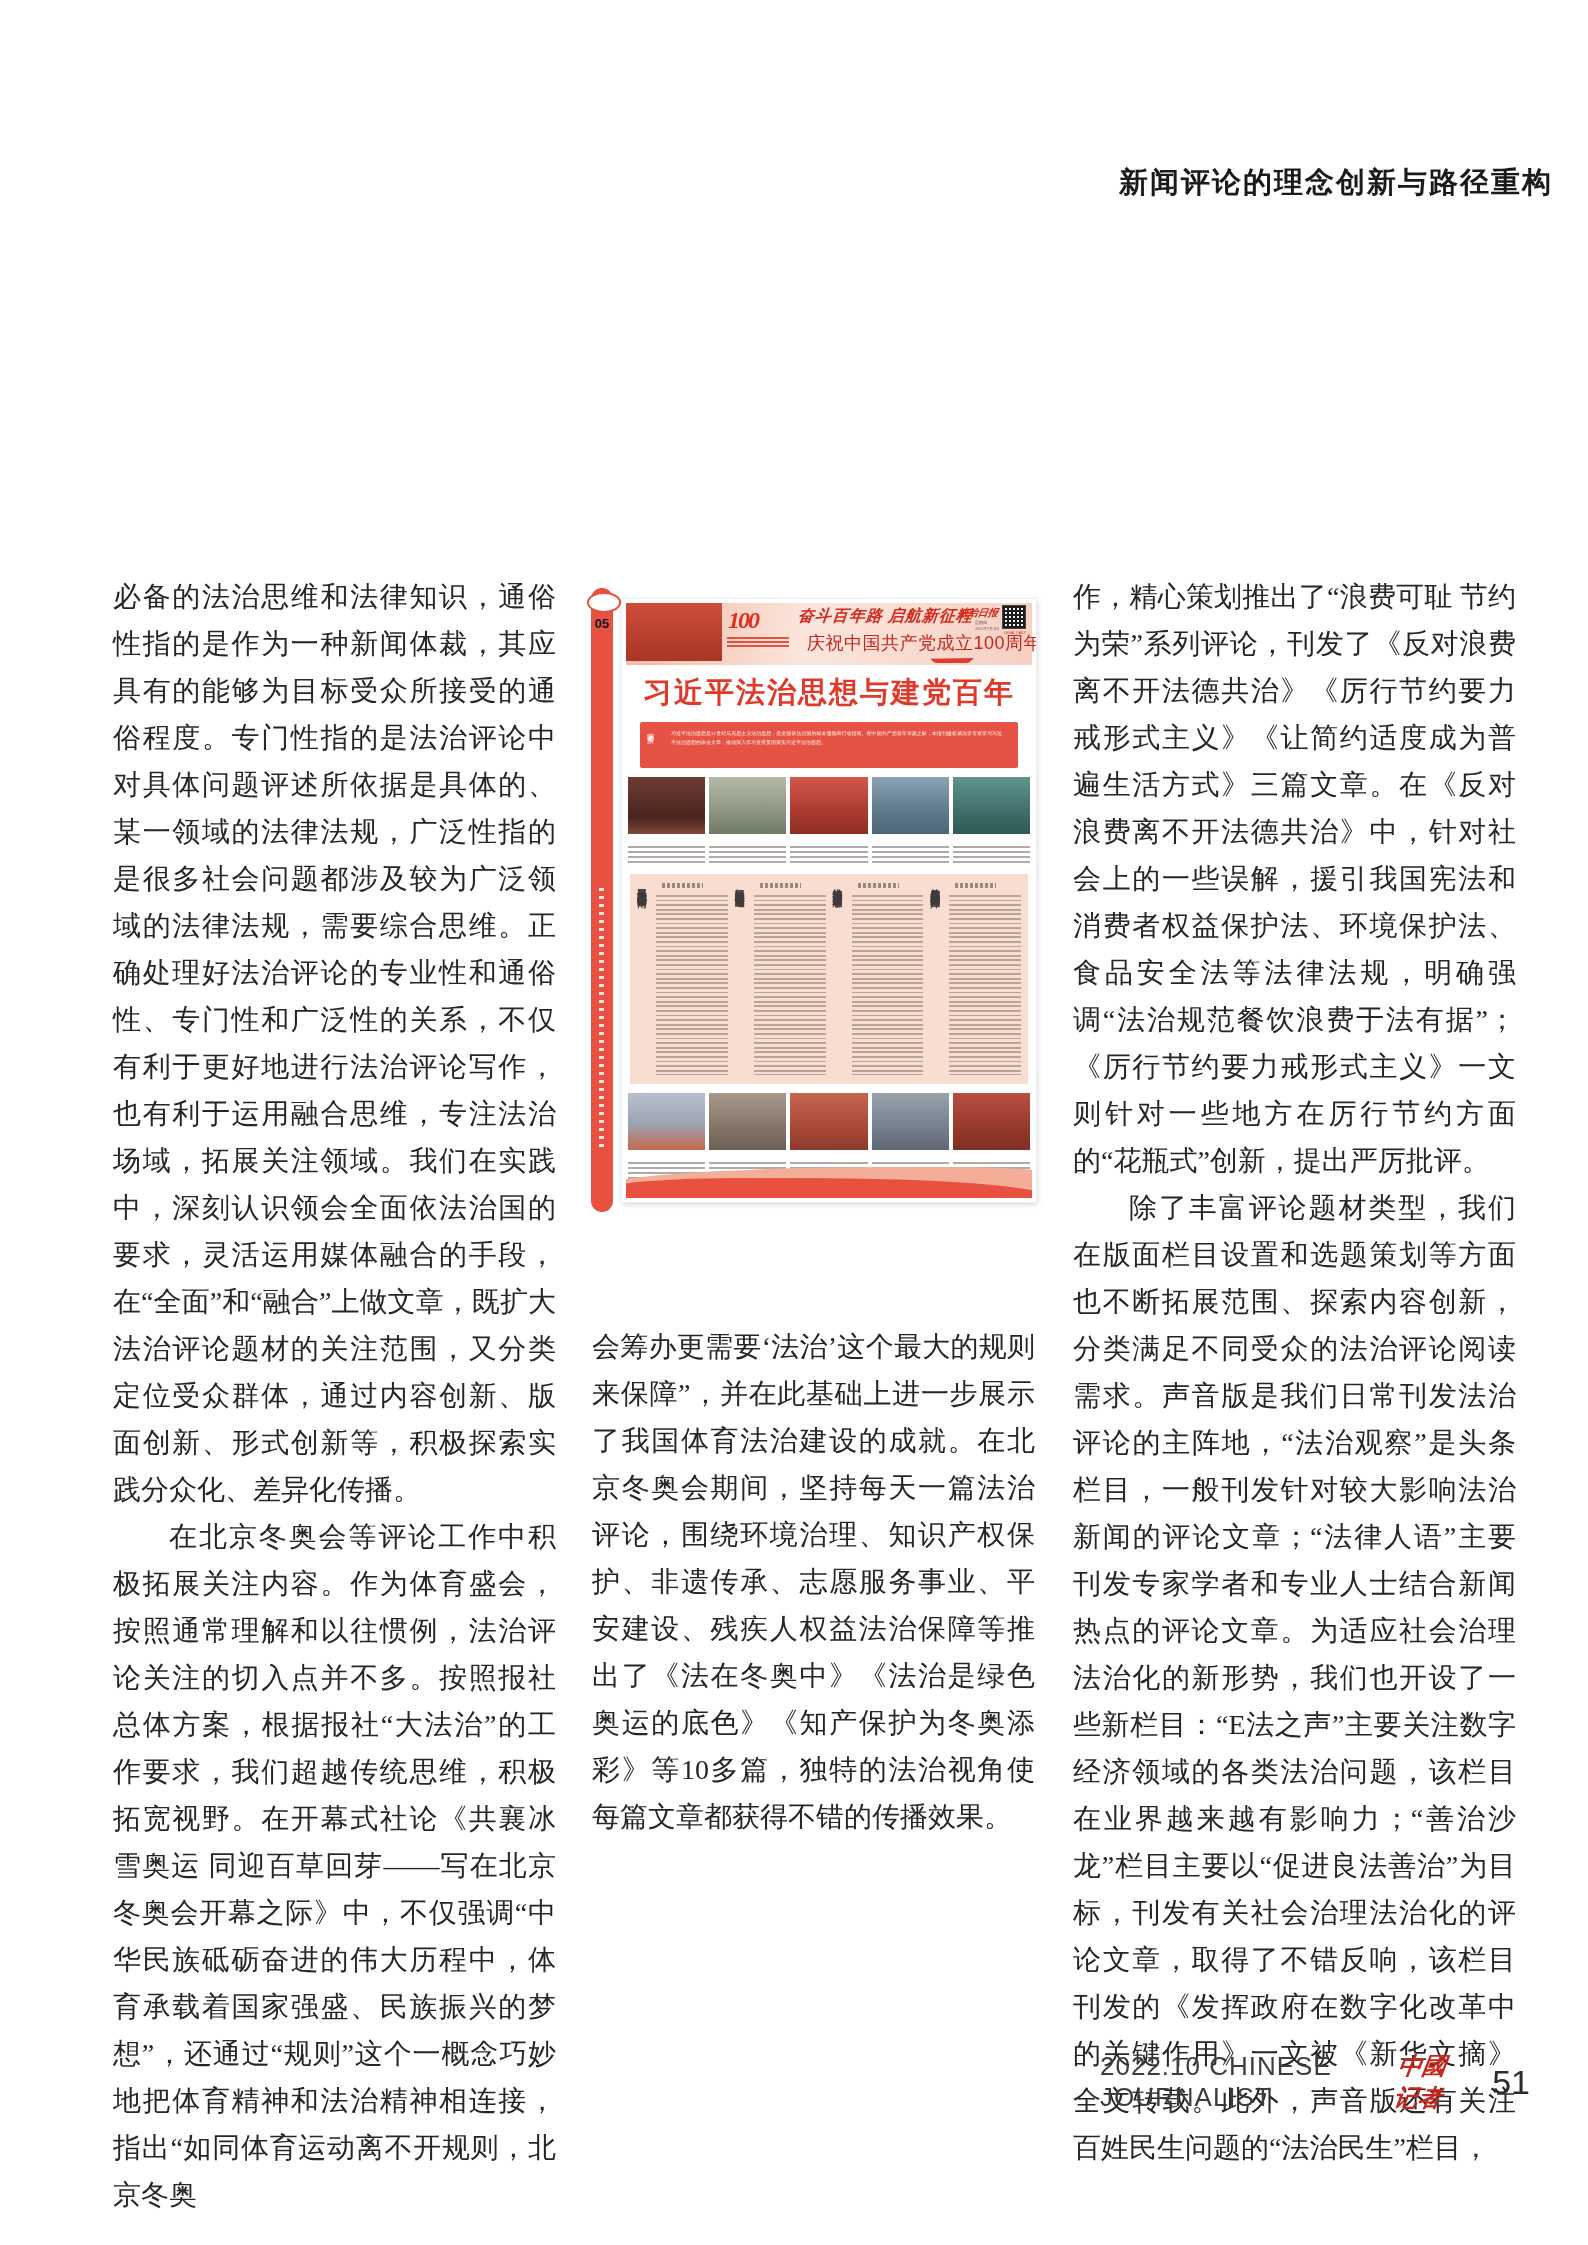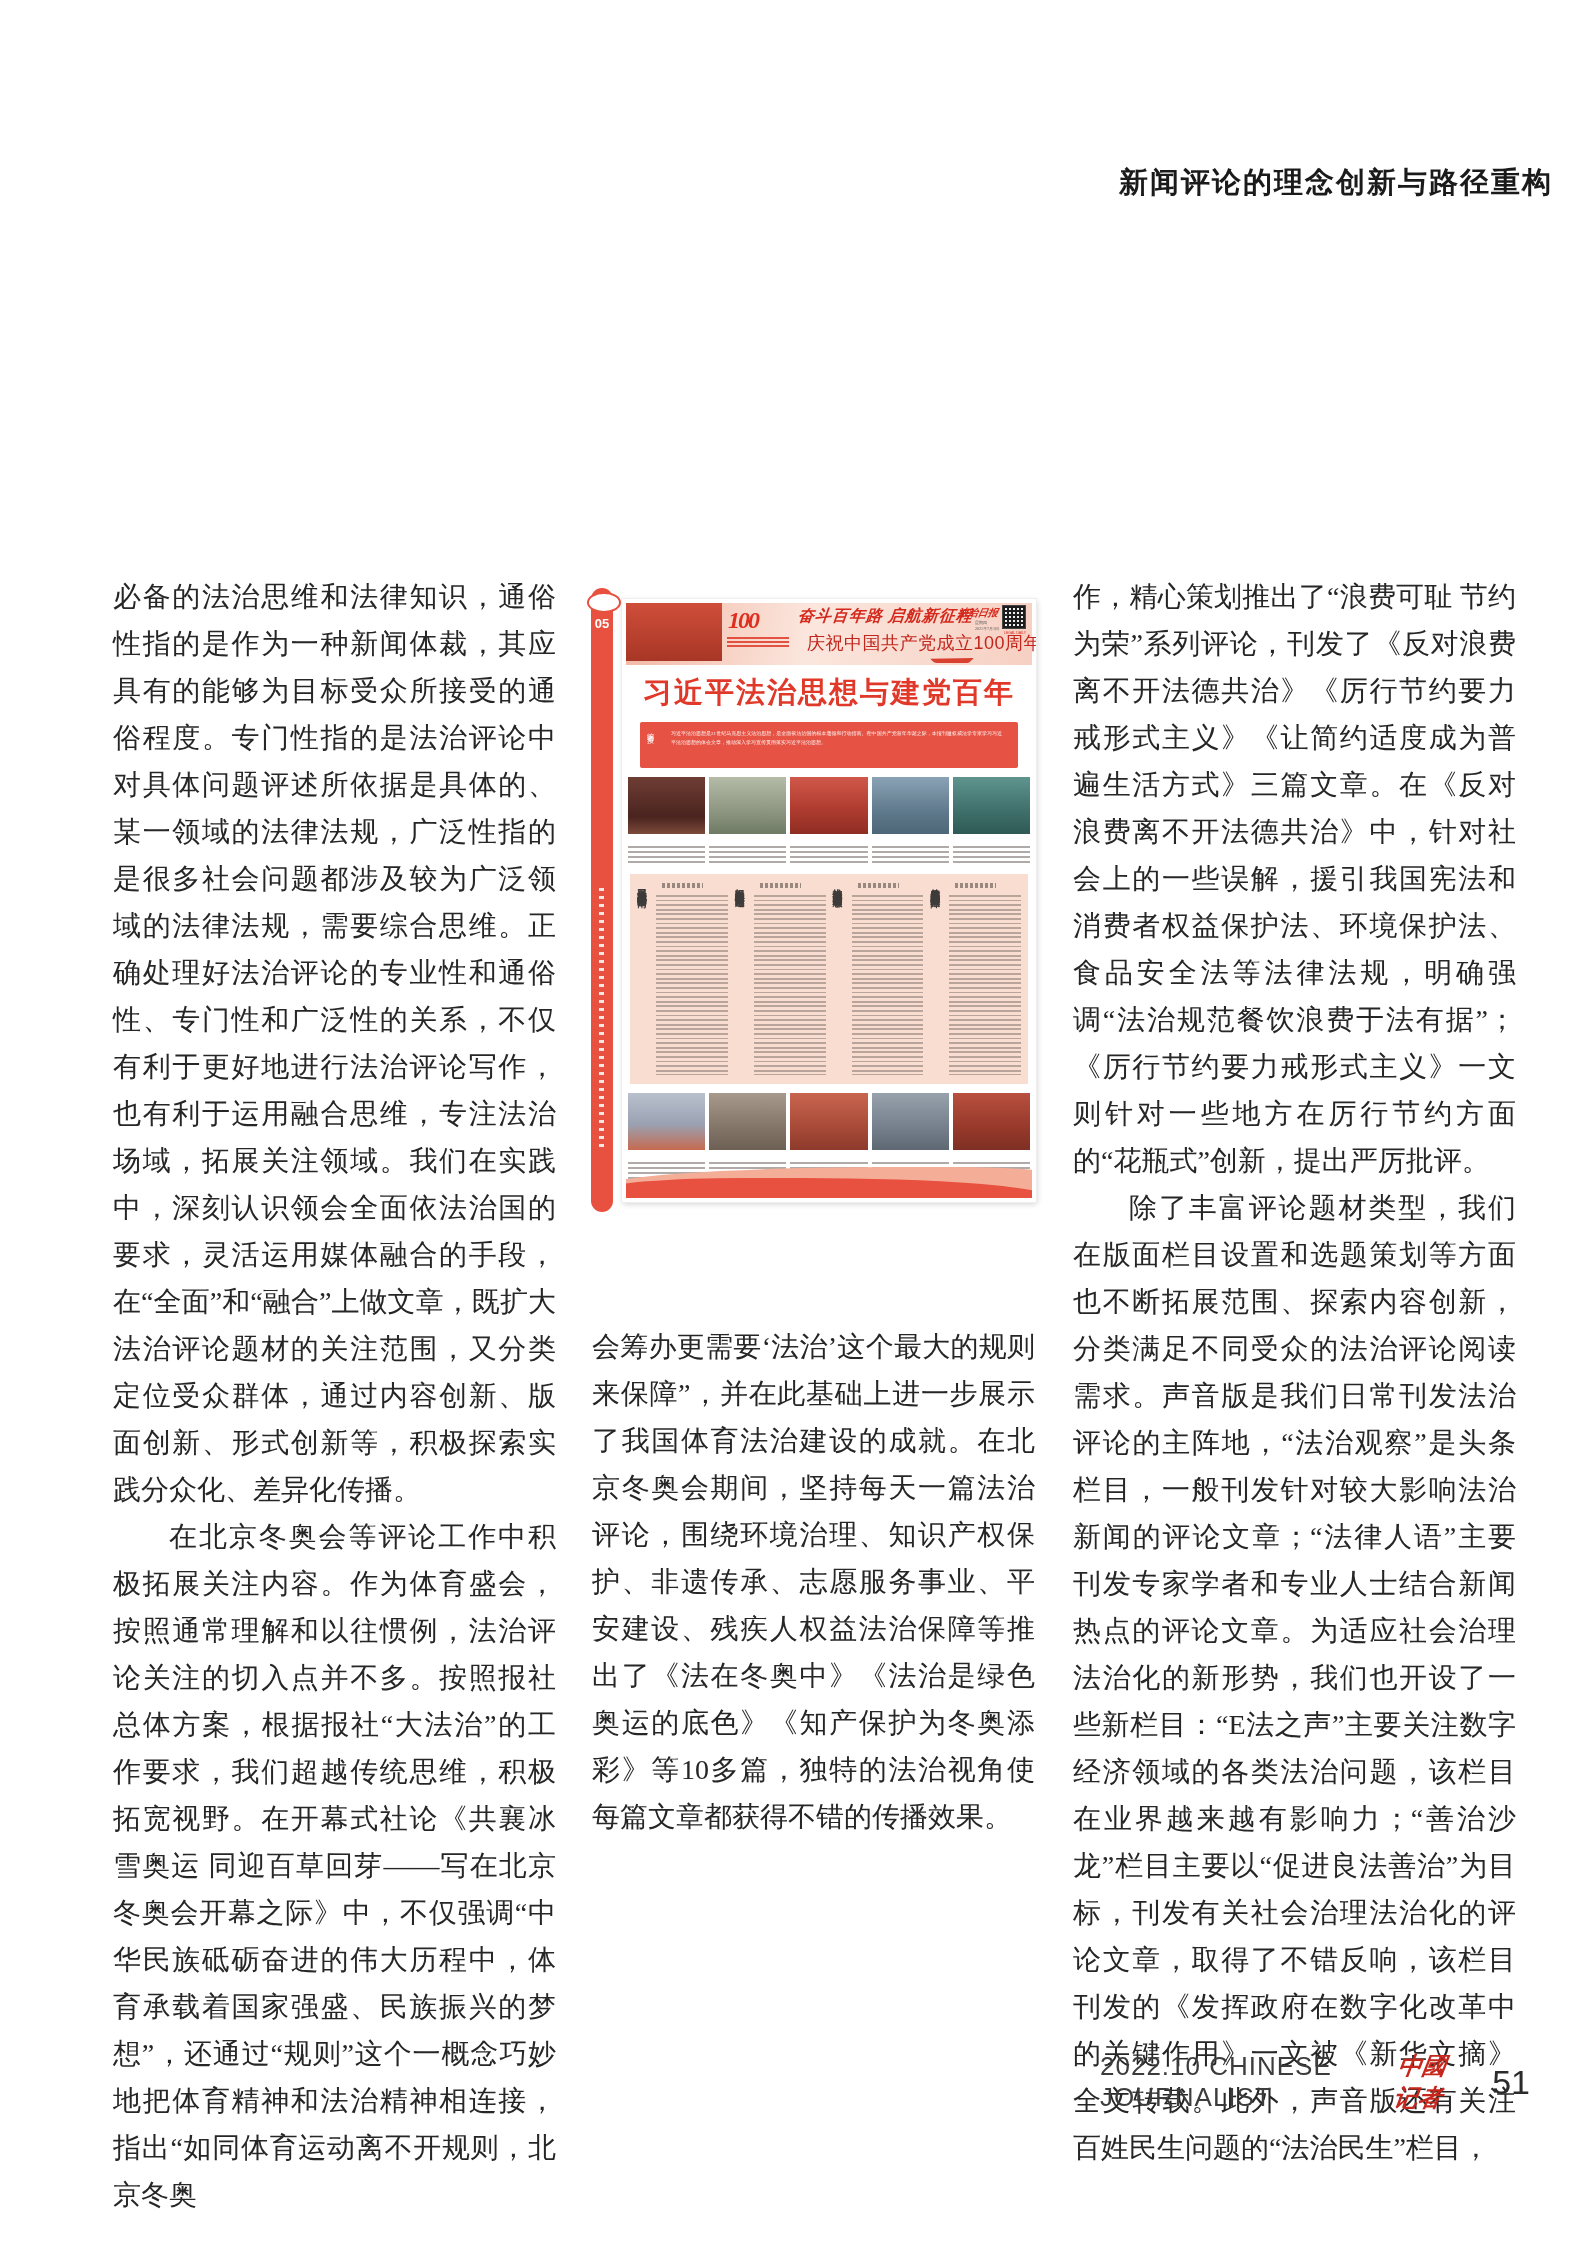--- a/index.html
+++ b/index.html
@@ -28,21 +28,21 @@
   .footer-logo{font-size:24px;color:#c5271d;margin-left:28px;font-style:italic;font-weight:bold;
                font-family:"Liberation Serif",serif;transform:skewX(-8deg);}
   .footer-page{font-size:34px;color:#2b2b2b;margin-left:34px;}
 
   
   .np{position:absolute;left:591px;top:586px;width:448px;height:628px;}
   .np-strip{position:absolute;left:0;top:2px;width:22px;height:624px;background:#e8513f;
             border-radius:11px;}
   .np-oval{position:absolute;left:-4px;top:4px;width:30px;height:17px;background:#fff;
            border:2px solid #e8513f;border-radius:50%;}
-  .np-pagenum{position:absolute;left:0;top:28px;width:22px;text-align:center;color:#ffffff;
+  .np-pagenum{position:absolute;left:0;top:28px;width:22px;text-align:center;color:#0f172a;
               font-family:"Liberation Sans",sans-serif;font-weight:bold;font-size:13px;}
   .np-striptex{position:absolute;left:8px;top:300px;width:5px;height:260px;
                background:repeating-linear-gradient(to bottom,rgba(255,255,255,.85) 0 3px,transparent 3px 8px);}
   .np-main{position:absolute;left:31px;top:13px;width:414px;height:603px;background:#fff;
            box-shadow:0 0 0 1px #eee,1px 2px 6px rgba(0,0,0,.18);overflow:hidden;}
 
   
   .np-banner{position:relative;margin:4px 4px 0 4px;height:62px;
              background:linear-gradient(100deg,#f2b7a4 0%,#fbe6dd 45%,#f6d0c2 100%);}
   .np-banner-photo{position:absolute;left:0;top:0;width:96px;height:58px;

